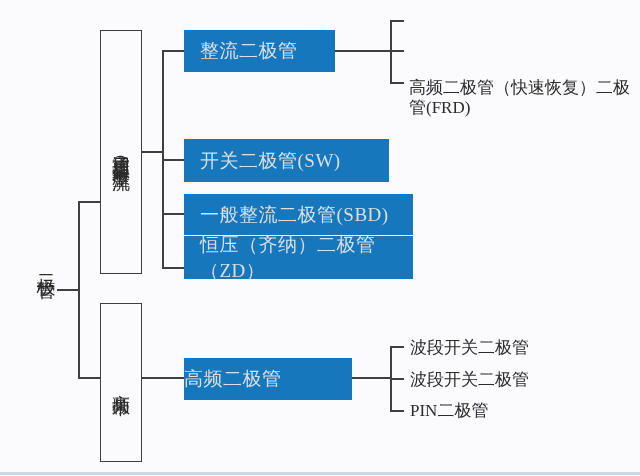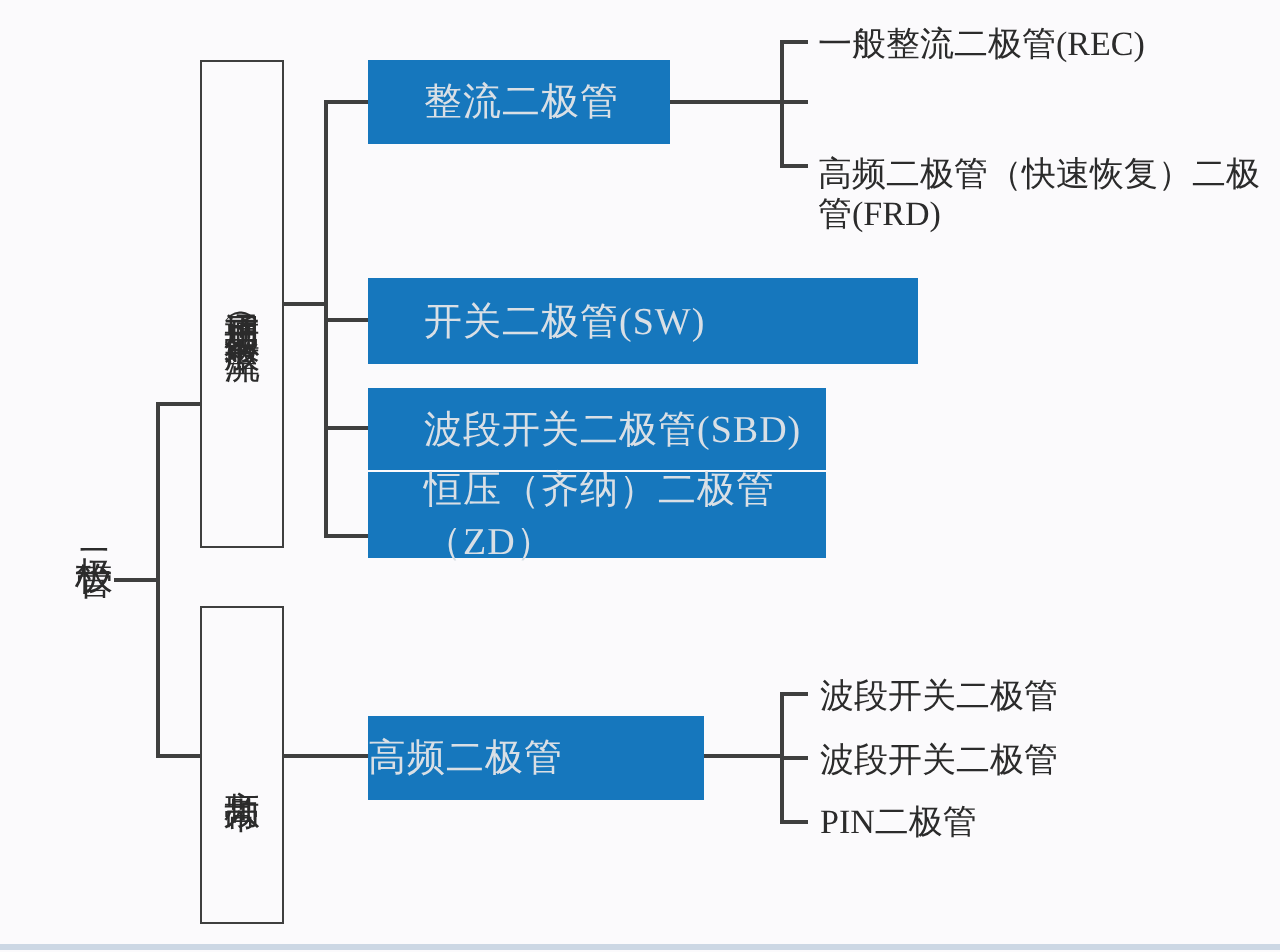--- a/index.html
+++ b/index.html
@@ -28,21 +28,21 @@
     white-space:nowrap;
   }
   .bbox{
     position:absolute;
     background:#1677bd;
     color:#d9dfe5;
     display:flex;align-items:center;
     font-size:19px;
     letter-spacing:0.5px;
     box-sizing:border-box;
-    padding-left:28px;
+    padding-left:16px;
   }
   .bbox.centered{justify-content:flex-start;padding-left:0;}
   .leaf{
     position:absolute;
     font-size:17px;
     line-height:19.5px;
     color:#2b2b2b;
     transform:translateY(-50%);
     white-space:nowrap;
   }
@@ -94,37 +94,36 @@
   </div>
 
   <div class="wbox" style="left:100px;top:303px;width:42px;height:159px;">
     <span class="vtext">高频带</span>
   </div>
 
   <div class="bbox" style="left:184px;top:30px;width:151px;height:42px;">
     <span>整流二极管</span>
   </div>
 
-  <div class="bbox" style="left:184px;top:139px;width:275px;height:43px;">
+  <div class="bbox" style="left:184px;top:139px;width:205px;height:43px;">
     <span>开关二极管(SW)</span>
   </div>
 
   <div class="bbox" style="left:184px;top:194px;width:229px;height:41px;">
-    <span>波段开关二极管(SBD)</span>
+    <span>一般整流二极管(SBD)</span>
   </div>
 
   <div class="bbox" style="left:184px;top:236px;width:229px;height:43px;">
     <span>恒压（齐纳）二极管（ZD）</span>
   </div>
 
   <div class="bbox centered" style="left:184px;top:358px;width:168px;height:42px;">
     <span>高频二极管</span>
   </div>
 
-  <div class="leaf" style="left:409px;top:22px;">一般整流二极管(REC)</div>
   <div class="leaf wrap" style="left:409px;top:97px;">高频二极管（快速恢复）二极管(FRD)</div>
 
   <div class="leaf" style="left:410px;top:348px;">波段开关二极管</div>
   <div class="leaf" style="left:410px;top:380px;">波段开关二极管</div>
   <div class="leaf" style="left:410px;top:411px;">PIN二极管</div>
 
   <div class="strip" style="top:472px;"></div>
 
 </div>
 

